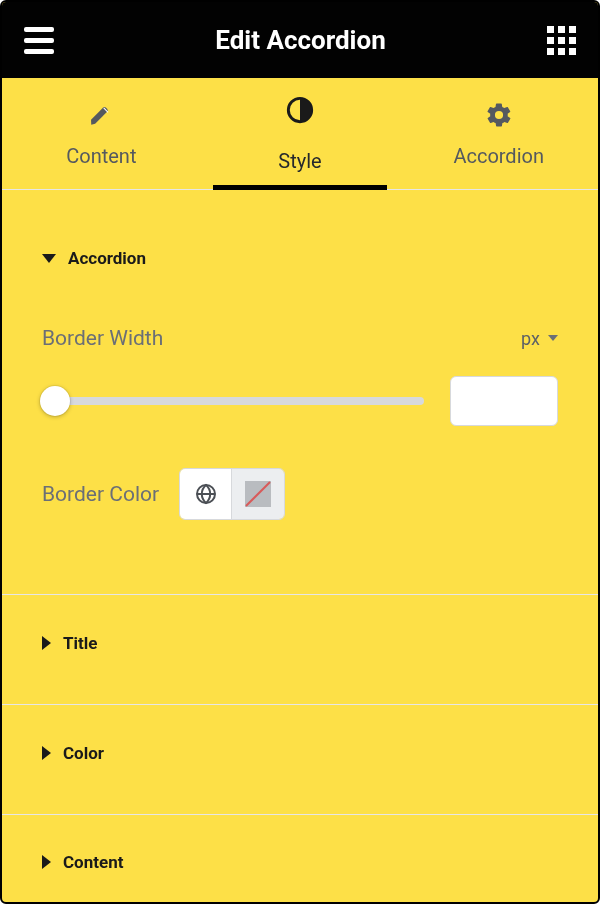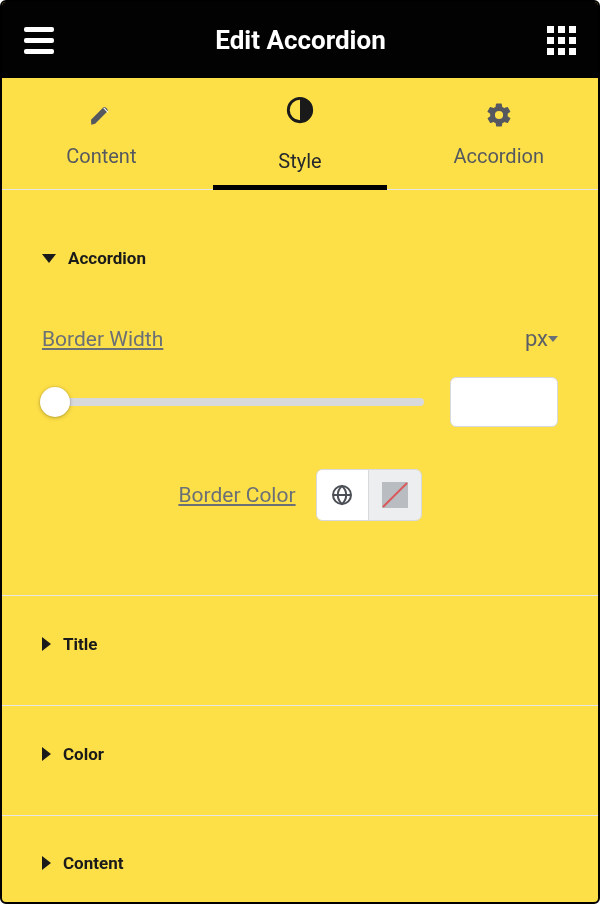--- a/index.html
+++ b/index.html
@@ -43,37 +43,37 @@
     cursor: pointer;
   }
   .section-header:first-child { border-top: none; }
   .section-title { font-size: 17px; font-weight: 700; color: #1a1a1a; }
   .caret { width: 0; height: 0; }
   .caret.down { border-left: 7px solid transparent; border-right: 7px solid transparent; border-top: 9px solid #1a1a1a; }
   .caret.right { border-top: 7px solid transparent; border-bottom: 7px solid transparent; border-left: 9px solid #1a1a1a; }
   .section-open-top .section-header { height: auto; padding-top: 58px; padding-bottom: 20px; border: none; }
   .section-body { padding: 10px 40px 60px 40px; }
   .control-row { display: flex; align-items: center; justify-content: space-between; margin-top: 28px; }
-  .control-label { font-size: 21px; color: #6b6f76; text-decoration: underline; }
-  .unit-select { display: inline-flex; align-items: center; color: #5c6066; font-size: 22px; cursor: pointer; }
+  .control-label { font-size: 21px; color: #6b6f76; }
+  .unit-select { display: inline-flex; align-items: center; gap: 8px; color: #5c6066; font-size: 18px; cursor: pointer; }
   .unit-select .chev { width: 0; height: 0; border-left: 5px solid transparent; border-right: 5px solid transparent; border-top: 6px solid #6b6f76; }
   .slider-row { display: flex; align-items: center; gap: 26px; margin-top: 26px; }
   .slider { position: relative; flex: 1; height: 30px; }
   .slider-track { position: absolute; left: 0; right: 0; top: 50%; transform: translateY(-50%); height: 8px; background: #d7d9dc; border-radius: 4px; }
   .slider-thumb {
     position: absolute; left: -2px; top: 50%; transform: translate(0, -50%);
     width: 30px; height: 30px; background: #fff; border-radius: 50%;
     box-shadow: 0 1px 4px rgba(0,0,0,0.25), 0 0 0 1px rgba(0,0,0,0.05);
     cursor: grab;
   }
   .num-input {
     width: 108px; height: 50px; border: 1px solid #d7d9dc; border-radius: 6px;
     font-size: 18px; padding: 0 12px; outline: none; background: #fff;
   }
-  .color-row { display: flex; align-items: center; justify-content: center; margin-top: 42px; gap: 20px; }
+  .color-row { display: flex; align-items: center; justify-content: flex-start; margin-top: 42px; gap: 20px; }
   .color-controls { display: flex; border: 1px solid #d7d9dc; border-radius: 6px; overflow: hidden; }
   .globe-btn {
     width: 52px; height: 50px; display: flex; align-items: center; justify-content: center;
     background: #fff; border-right: 1px solid #d7d9dc; cursor: pointer;
   }
   .swatch-btn {
     width: 52px; height: 50px; display: flex; align-items: center; justify-content: center;
     background: #eceef0; cursor: pointer; position: relative;
   }
   .swatch {

